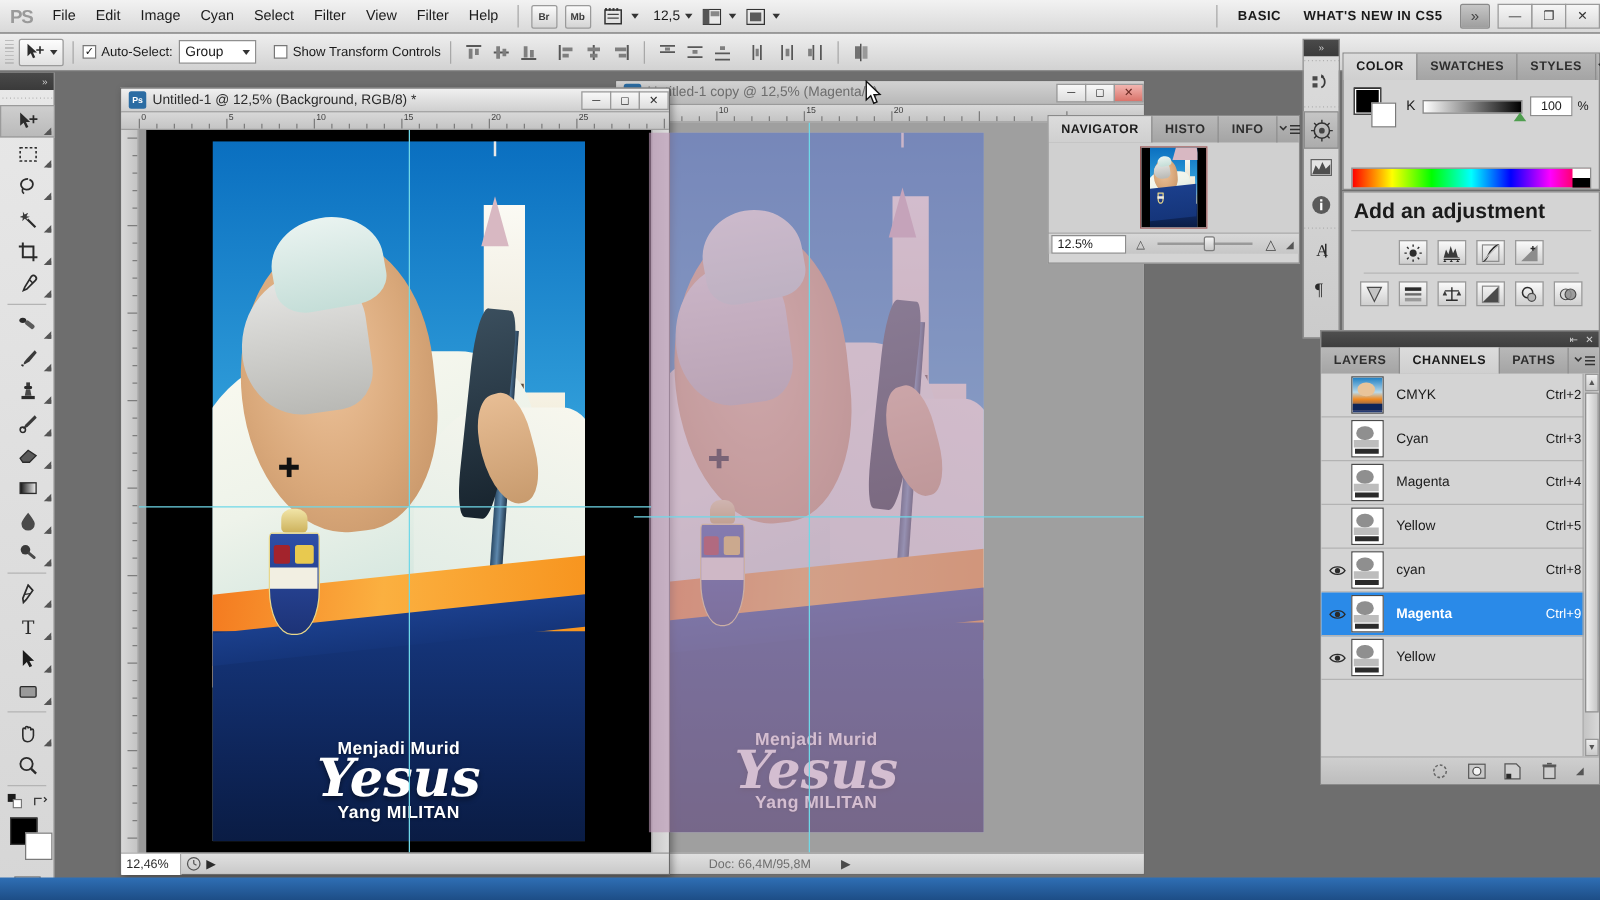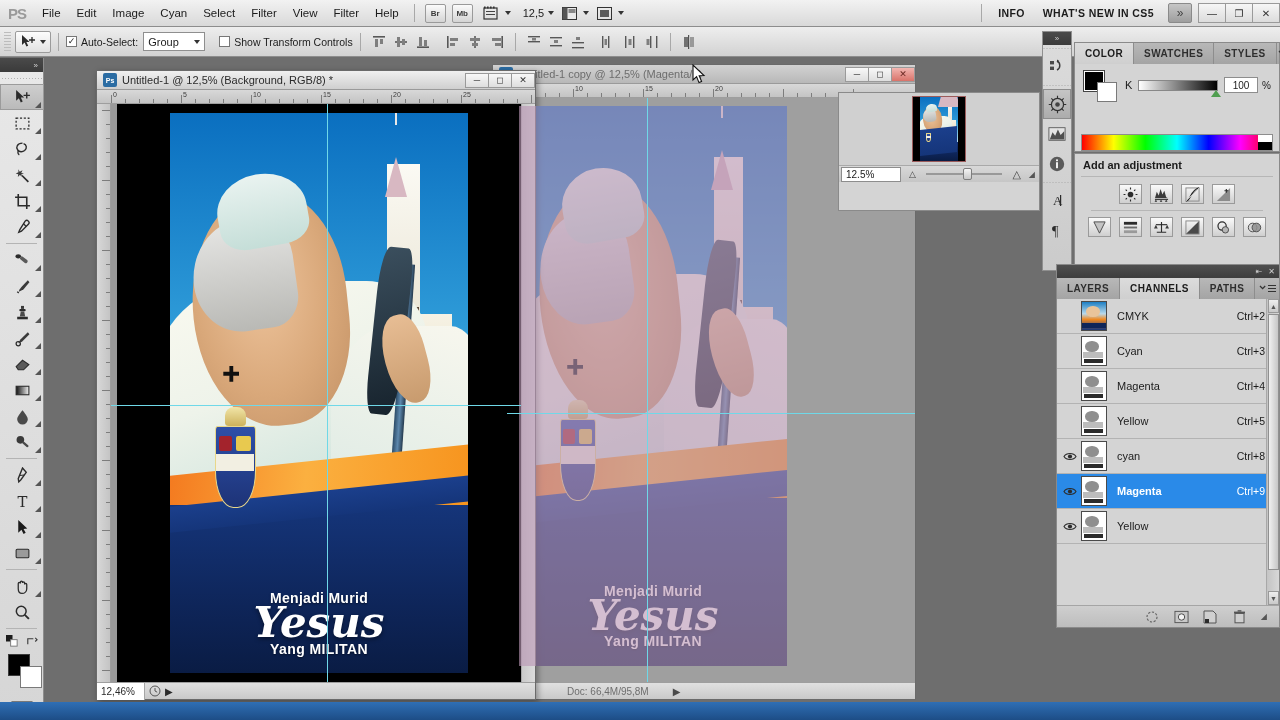--- a/index.html
+++ b/index.html
@@ -276,21 +276,21 @@
   .k-thumb { position:absolute; right:-4px; top:9px; width:0;height:0;
      border-left:5px solid transparent;border-right:5px solid transparent;border-bottom:7px solid #4f9e4f;}
   .k-val { width:34px;height:16px;background:#fff;border:1px solid #8d8d8d;font-size:10px;
      display:flex;align-items:center;justify-content:center;}
   .spectrum { height:17px; margin:4px 6px 5px 6px; border:1px solid #8d8d8d;
      background:linear-gradient(90deg,#f00,#ff0,#0f0,#0ff,#00f,#f0f,#f00); position:relative;}
   .spectrum::after{content:"";position:absolute;right:0;top:0;width:14px;height:100%;
      background:linear-gradient(#fff 50%,#000 50%);}
 
   
-  .adj-title { padding:5px 8px; font-size:11px; font-weight:bold; }
+  .adj-title { padding:5px 8px; font-size:17px; font-weight:bold; }
   .adj-row { display:flex; justify-content:center; gap:8px; padding:3px 0;}
   .adj-ico { width:23px;height:20px;border:1px solid #9a9a9a;
      background:linear-gradient(#fafafa,#cfcfcf); display:flex;align-items:center;justify-content:center;}
 
   
   .chan-list { background:#d4d4d4; }
   .chan-row { display:flex; align-items:center; height:35px; border-bottom:1px solid #b3b3b3;
      padding-left:2px; }
   .chan-row.sel { background:#2a8ae8; color:#fff; }
   .eye { width:22px;height:35px;display:flex;align-items:center;justify-content:center;font-size:11px;color:#333;}
@@ -368,21 +368,21 @@
     <div class="tb-ico">
       <svg width="15" height="13" viewBox="0 0 15 13">
         <rect x="0.5" y="0.5" width="14" height="12" fill="none" stroke="#333"></rect>
         <rect x="3" y="3" width="9" height="7" fill="#5a5a5a"></rect>
       </svg>
     </div>
     <div class="caret"></div>
 
     <div style="margin-left:auto;display:flex;align-items:center;">
       <div class="tb-sep"></div>
-      <div class="ws-btn">INFO</div>
+      <div class="ws-btn">BASIC</div>
       <div class="ws-btn">WHAT'S NEW IN CS5</div>
       <div class="chev">»</div>
       <div class="wctrl">
         <div>—</div>
         <div>❐</div>
         <div>✕</div>
       </div>
     </div>
   </div>
 
@@ -1015,20 +1015,31 @@
         </svg>
     </div>
     <div class="dock-ico">
       <svg width="18" height="18" viewBox="0 0 18 18">
           <text x="4" y="14" font-size="14" font-family="Liberation Serif, serif" fill="#2b2b2b">¶</text>
         </svg>
     </div>
   </div>
 
   <div class="panel" style="left:838px;top:92px;width:202px;height:119px;">
+    <div class="panel-tabs">
+      <div class="ptab active">NAVIGATOR</div>
+      <div class="ptab">HISTO</div>
+      <div class="ptab">INFO</div>
+      <div class="pmenu">
+        <svg width="20" height="11" viewBox="0 0 20 11">
+            <path d="M2 3 l2.6 2.6 L7.2 3" fill="none" stroke="#333" stroke-width="1.3"></path>
+            <path d="M10 2.5 h8 M10 5.5 h8 M10 8.5 h8" stroke="#333" stroke-width="1.2"></path>
+          </svg>
+      </div>
+    </div>
     <div class="nav-body">
       <div class="nav-thumb">
         <div class="poster" style="transform:scale(1);">
           <div class="poster-inner" style="left:14%;width:72%;top:0;height:100%;">
             <div class="sky"></div>
             <div class="church">
                 <div class="church-body"></div>
                 <div class="church-tower"></div>
                 <div class="spire"></div>
               </div>

